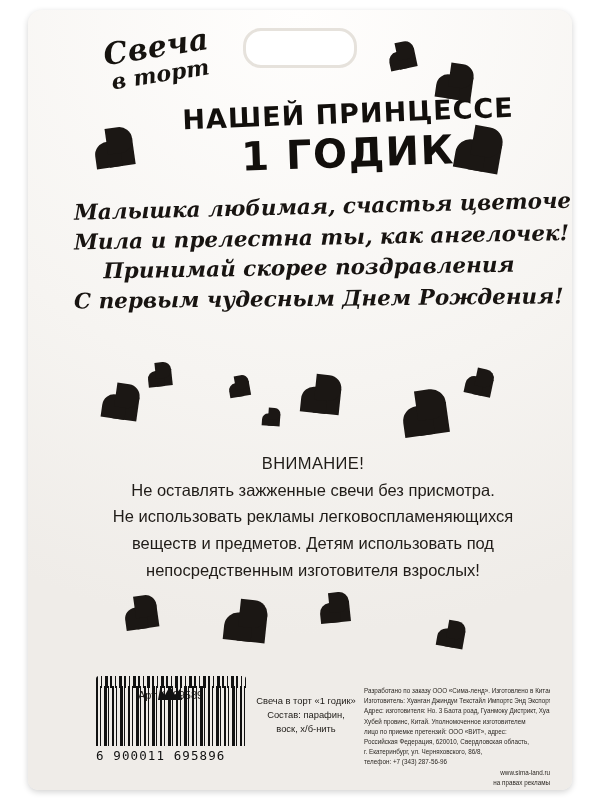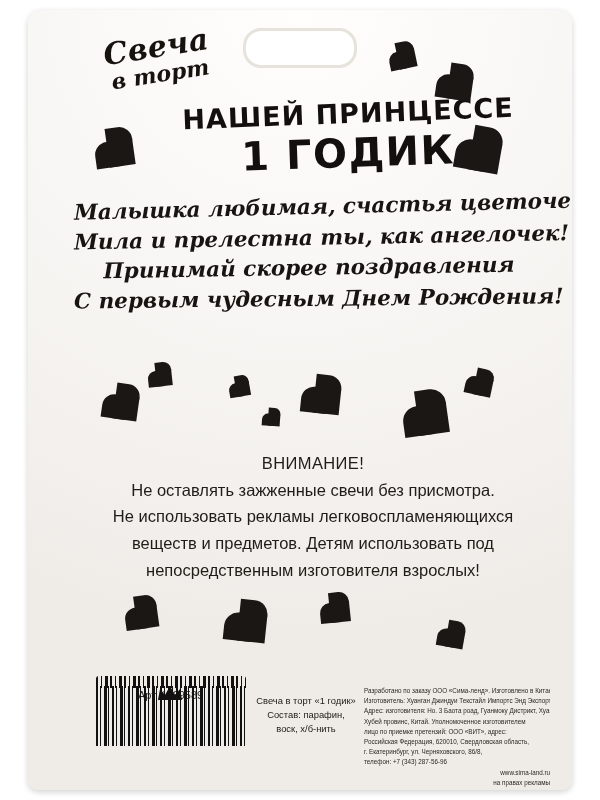--- a/index.html
+++ b/index.html
@@ -341,20 +341,21 @@
         </div>
       </div>
 
     <div class="art-code">Арт. 1169589</div>
 
     <div class="barcode-wrap">
       <svg class="crown" viewBox="0 0 28 16">
         <path d="M2 15 L4 4 L9 10 L14 1 L19 10 L24 4 L26 15 Z" fill="#111"></path>
       </svg>
       <div class="bars"></div>
+      <div class="barcode-digits">6 900011 695896</div>
     </div>
 
     <div class="spec">
       <div>Свеча в торт «1 годик»</div>
       <div>Состав: парафин,</div>
       <div>воск, х/б-нить</div>
 
     </div>
 
     <div class="legal">

